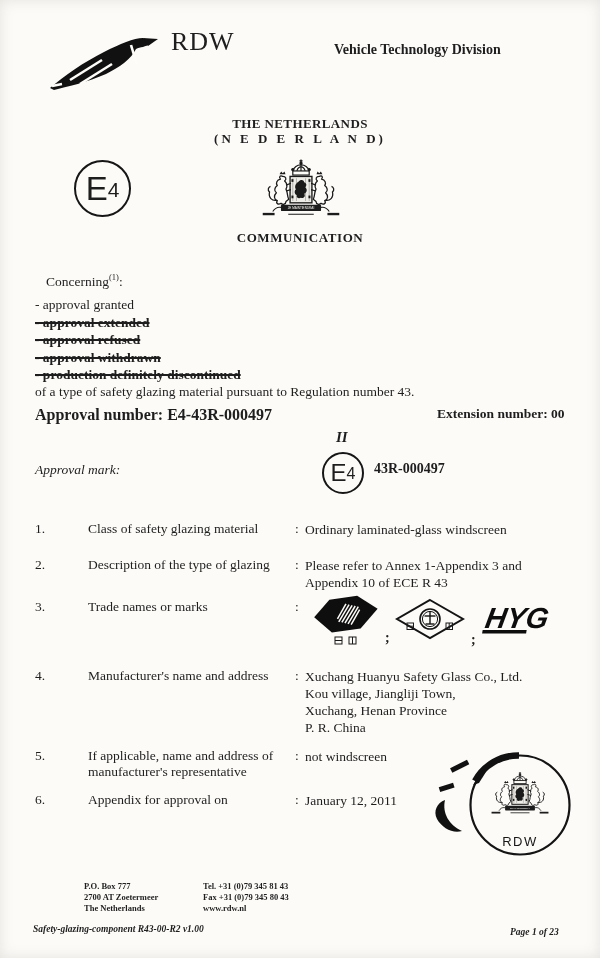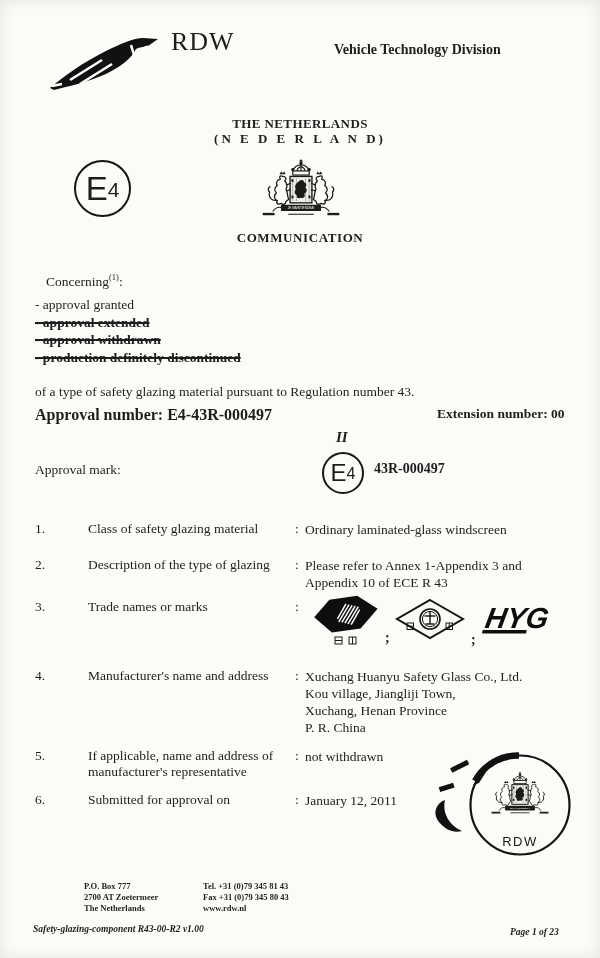--- a/index.html
+++ b/index.html
@@ -27,21 +27,21 @@
   .e4-small .eN{font-size:16px;line-height:1;margin-top:1px;}
   
   .concerning-head{left:35px;top:272px;font-size:13.5px;margin-left:11px;}
   .concerning-head sup{font-size:8.5px;vertical-align:6px;}
   .concerning-list{left:35px;top:296px;font-size:13.5px;line-height:17.5px;}
   .struck{text-decoration:line-through;text-decoration-thickness:1.5px;font-weight:bold;}
   .subject{left:35px;top:384px;font-size:13.5px;}
   
   .apnum{left:35px;top:406px;font-size:16px;font-weight:bold;}
   .extnum{left:437px;top:406px;font-size:13.5px;font-weight:bold;}
-  .apmark-label{left:35px;top:462px;font-size:13.5px;}
+  .apmark-label{left:35px;top:462px;font-size:13.5px;font-style:italic;}
   .apmark-numeral{left:336px;top:429px;font-size:15px;font-weight:bold;font-style:italic;}
   .apmark-number{left:374px;top:461px;font-size:14px;font-weight:bold;}
   
   .it-no{left:35px;font-size:13.5px;}
   .it-label{left:88px;width:208px;font-size:13.5px;}
   .it-colon{left:295px;font-size:13.5px;}
   .it-value{left:305px;width:268px;font-size:13.5px;line-height:17px;}
   .logos-row{left:305px;top:592px;width:280px;height:62px;}
   .logo-sep{position:absolute;font-size:14px;font-weight:bold;}
   
@@ -140,20 +140,21 @@
     <use href="#coat" width="100" height="90"></use>
   </svg>
   <div class="abs ctr communication">COMMUNICATION</div>
 
   <div class="abs concerning-head">
     <span>Concerning</span><sup>(1)</sup><span>:</span>
   </div>
   <div class="abs concerning-list">
     <div>- approval granted</div>
     <div class="struck">- approval extended</div>
+    <div class="struck">- approval refused</div>
     <div class="struck">- approval withdrawn</div>
     <div class="struck">- production definitely discontinued</div>
   </div>
   <div class="abs subject">of a type of safety glazing material pursuant to Regulation number 43.</div>
 
   <div class="abs apnum">Approval number: E4-43R-000497</div>
   <div class="abs extnum">Extension number: 00</div>
 
   <div class="abs apmark-label">Approval mark:</div>
   <div class="abs apmark-numeral">II</div>
@@ -235,25 +236,25 @@
     <span class="abs it-value preline" style="top:668px">Xuchang Huanyu Safety Glass Co., Ltd.
 Kou village, Jiangliji Town,
 Xuchang, Henan Province
 P. R. China</span>
   </div>
   <div>
     <span class="abs it-no" style="top:748px">5.</span>
     <span class="abs it-label preline" style="top:748px">If applicable, name and address of
 manufacturer's representative</span>
     <span class="abs it-colon" style="top:748px">:</span>
-    <span class="abs it-value" style="top:748px">not withdrawn</span>
+    <span class="abs it-value" style="top:748px">not windscreen</span>
   </div>
   <div>
     <span class="abs it-no" style="top:792px">6.</span>
-    <span class="abs it-label" style="top:792px">Submitted for approval on</span>
+    <span class="abs it-label" style="top:792px">Appendix for approval on</span>
     <span class="abs it-colon" style="top:792px">:</span>
     <span class="abs it-value" style="top:792px">January 12, 2011</span>
   </div>
 
   <svg class="abs stamp" width="170" height="145" viewBox="0 0 170 145">
     <circle cx="97" cy="72" r="49.5" fill="none" stroke="#141414" stroke-width="2.2"></circle>
     <path d="M52,48 A49.5,49.5 0 0 1 96,22.5" fill="none" stroke="#111" stroke-width="6.5"></path>
     <path d="M50,52 L60,37 L68,31 L56,50 Z" fill="#111"></path>
     <g fill="#111">
       <rect x="27" y="31" width="19" height="5" transform="rotate(-27 36 33)"></rect>

